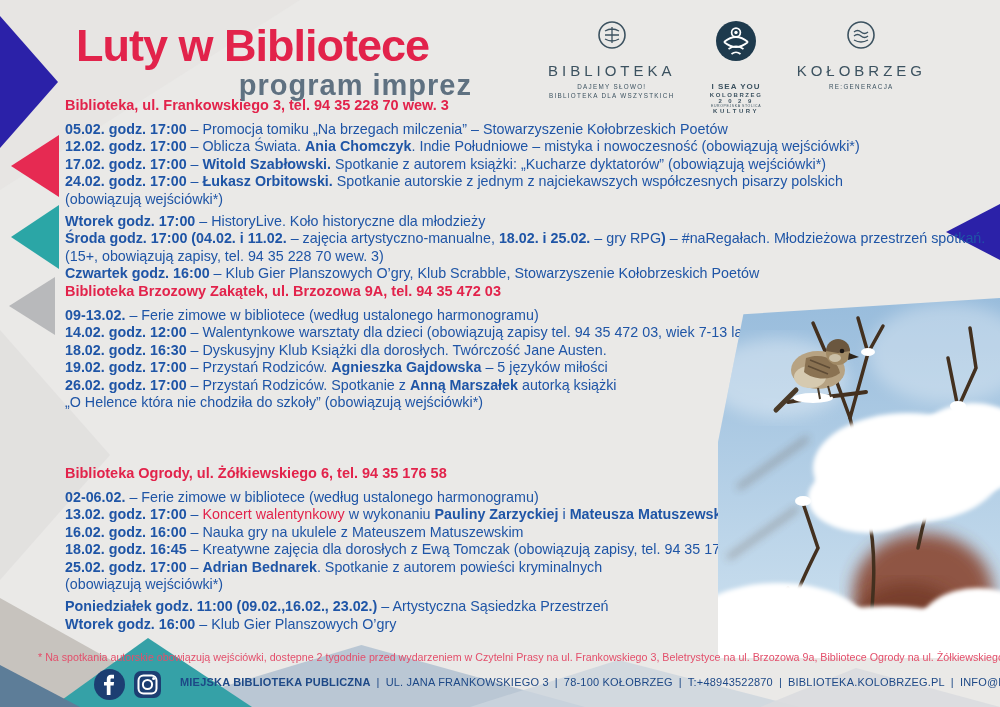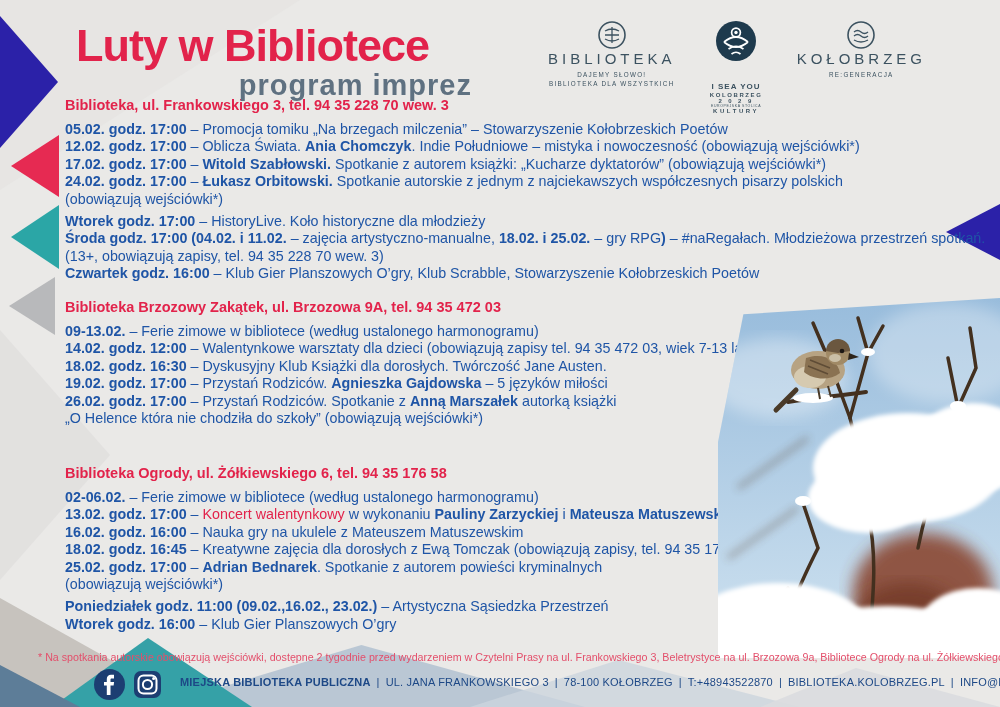--- a/index.html
+++ b/index.html
@@ -31,31 +31,31 @@
   .poly-blue3{left:760px;top:668px;width:240px;height:39px;background:#dadcdf;opacity:.9;clip-path:polygon(40% 0,100% 100%,0 100%);}
   .poly-teal-b{left:52px;top:638px;width:200px;height:69px;background:#35a1a7;clip-path:polygon(48% 0,100% 100%,0 100%);}
   .poly-steel{left:0;top:665px;width:80px;height:42px;background:#5d7d98;clip-path:polygon(0 0,100% 100%,0 100%);}
 
   #title{position:absolute;left:76px;top:20px;z-index:2;font-size:45px;font-weight:700;color:var(--red);letter-spacing:-1px;}
   #subtitle{position:absolute;left:76px;top:69px;width:396px;z-index:2;text-align:right;font-size:29px;font-weight:700;color:#5f7181;letter-spacing:1px;}
 
   #logos{position:absolute;left:548px;top:20px;width:378px;z-index:2;display:flex;justify-content:space-between;align-items:flex-start;color:var(--slate);}
   .logo{text-align:center;}
   .logo svg{display:block;margin:0 auto;}
-  .lname{font-size:15px;letter-spacing:4px;margin-top:0;white-space:nowrap;}
+  .lname{font-size:15px;letter-spacing:4px;margin-top:12px;white-space:nowrap;}
   .ltag{font-size:6.3px;letter-spacing:1.3px;margin-top:4px;line-height:8px;white-space:nowrap;}
   .l2a{font-size:8px;font-weight:700;letter-spacing:1px;margin-top:20px;}
   .l2b{font-size:6px;font-weight:700;letter-spacing:1.6px;margin-top:1px;}
   .l2c{font-size:6px;font-weight:700;letter-spacing:2.4px;}
   .l2d{font-size:3.5px;letter-spacing:.6px;}
   .l2e{font-size:6px;font-weight:700;letter-spacing:2.6px;}
 
   #content{position:absolute;left:65px;top:0;width:690px;z-index:1;}
   .section{position:absolute;left:0;width:690px;}
-  .sec0{top:98px;} .sec1{top:300px;} .sec2{top:466px;}
+  .sec0{top:98px;} .sec1{top:284px;} .sec2{top:466px;}
   .sec-header{font-size:14.5px;line-height:15px;font-weight:700;color:var(--red);margin-bottom:8px;white-space:nowrap;}
   .group{margin-bottom:5px;}
   .line{font-size:14.3px;line-height:17.4px;color:var(--blue);white-space:nowrap;}
   .seg-n{font-weight:400;}
   .seg-b{font-weight:700;}
   .seg-r{font-weight:400;color:var(--red);margin-top:41px;}
 
   #photo{position:absolute;left:718px;top:298px;width:282px;height:360px;z-index:3;
     clip-path:polygon(9% 4.5%,100% 0%,100% 100%,0% 100%,0% 40%);}
 
@@ -133,21 +133,21 @@
       <div class="group">
         <div class="line"><span class="seg-b">05.02. godz. 17:00</span><span class="seg-n"> – Promocja tomiku „Na brzegach milczenia” – Stowarzyszenie Kołobrzeskich Poetów</span></div>
         <div class="line"><span class="seg-b">12.02. godz. 17:00</span><span class="seg-n"> – Oblicza Świata. </span><span class="seg-b">Ania Chomczyk</span><span class="seg-n">. Indie Południowe – mistyka i nowoczesność (obowiązują wejściówki*)</span></div>
         <div class="line"><span class="seg-b">17.02. godz. 17:00</span><span class="seg-n"> – </span><span class="seg-b">Witold Szabłowski.</span><span class="seg-n"> Spotkanie z autorem książki: „Kucharze dyktatorów” (obowiązują wejściówki*)</span></div>
         <div class="line"><span class="seg-b">24.02. godz. 17:00</span><span class="seg-n"> – </span><span class="seg-b">Łukasz Orbitowski.</span><span class="seg-n"> Spotkanie autorskie z jednym z najciekawszych współczesnych pisarzy polskich</span></div>
         <div class="line"><span class="seg-n">(obowiązują wejściówki*)</span></div>
       </div>
       <div class="group">
         <div class="line"><span class="seg-b">Wtorek godz. 17:00</span><span class="seg-n"> – HistoryLive. Koło historyczne dla młodzieży</span></div>
         <div class="line"><span class="seg-b">Środa godz. 17:00 (04.02. i 11.02.</span><span class="seg-n"> – zajęcia artystyczno-manualne, </span><span class="seg-b">18.02. i 25.02.</span><span class="seg-n"> – gry RPG</span><span class="seg-b">)</span><span class="seg-n"> – #naRegałach. Młodzieżowa przestrzeń spotkań.</span></div>
-        <div class="line"><span class="seg-n">(13+, obowiązują zapisy, tel. 94 35 228 70 wew. 3)</span></div>
+        <div class="line"><span class="seg-n">(15+, obowiązują zapisy, tel. 94 35 228 70 wew. 3)</span></div>
         <div class="line"><span class="seg-b">Czwartek godz. 16:00</span><span class="seg-n"> – Klub Gier Planszowych O’gry, Klub Scrabble, Stowarzyszenie Kołobrzeskich Poetów</span></div>
       </div>
     </div>
     <div class="section sec1">
       <div class="sec-header">Biblioteka Brzozowy Zakątek, ul. Brzozowa 9A, tel. 94 35 472 03</div>
       <div class="group">
         <div class="line"><span class="seg-b">09-13.02.</span><span class="seg-n"> – Ferie zimowe w bibliotece (według ustalonego harmonogramu)</span></div>
         <div class="line"><span class="seg-b">14.02. godz. 12:00</span><span class="seg-n"> – Walentynkowe warsztaty dla dzieci (obowiązują zapisy tel. 94 35 472 03, wiek 7-13 lat)</span></div>
         <div class="line"><span class="seg-b">18.02. godz. 16:30</span><span class="seg-n"> – Dyskusyjny Klub Książki dla dorosłych. Twórczość Jane Austen.</span></div>
         <div class="line"><span class="seg-b">19.02. godz. 17:00</span><span class="seg-n"> – Przystań Rodziców. </span><span class="seg-b">Agnieszka Gajdowska</span><span class="seg-n"> – 5 języków miłości</span></div>

